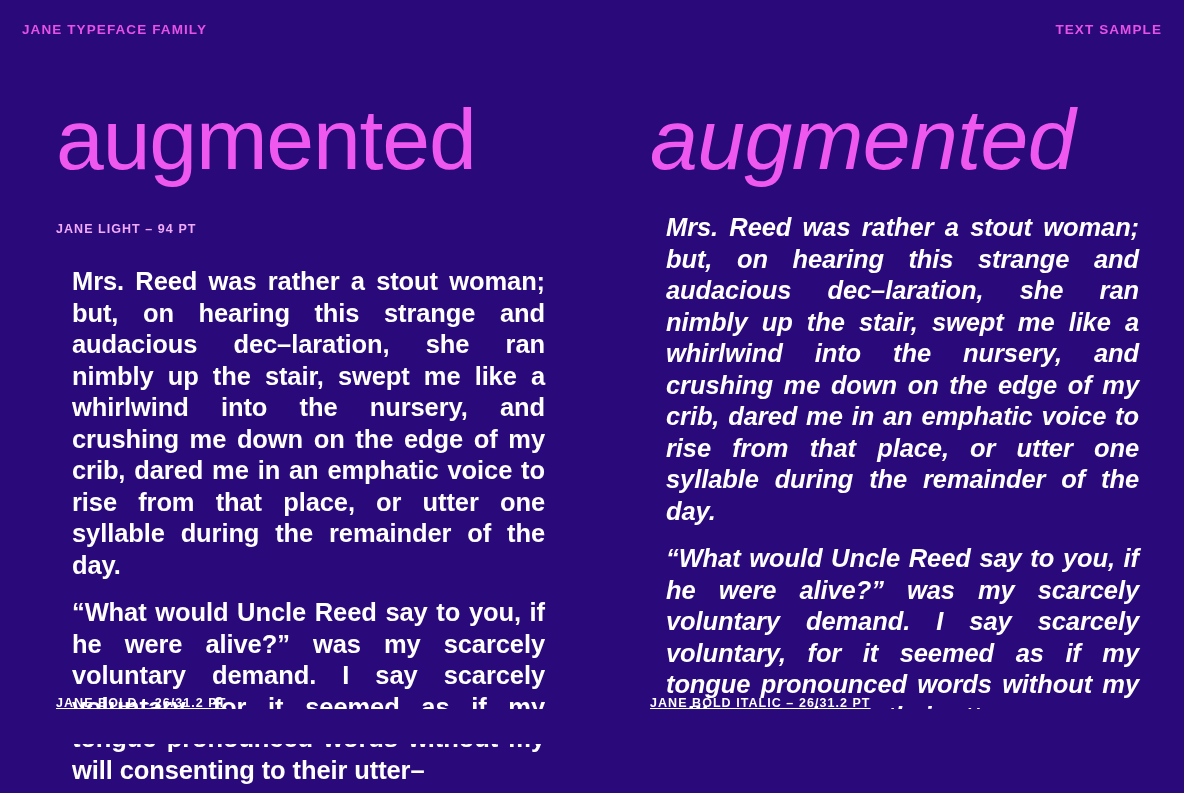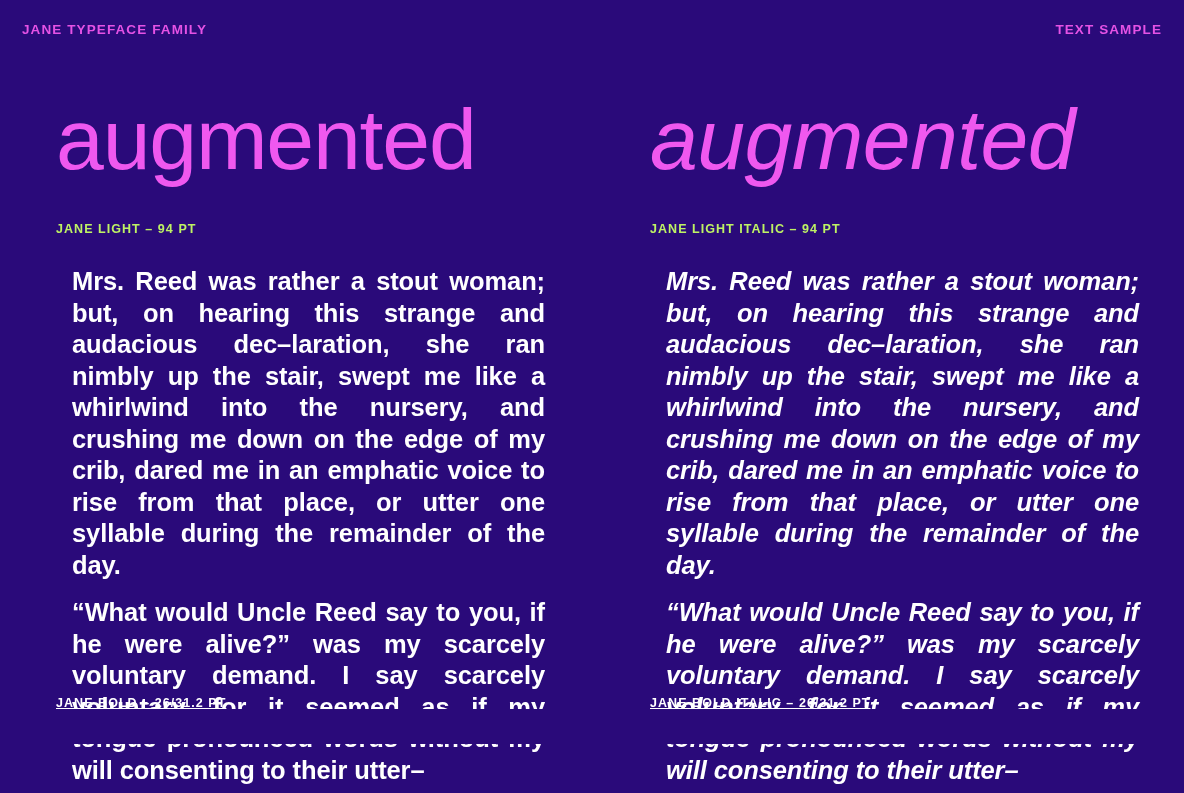--- a/index.html
+++ b/index.html
@@ -65,21 +65,21 @@
     font-weight: 300;
     letter-spacing: -1.2px;
     margin-top: 38px;
     white-space: nowrap;
   }
   .display-word.italic {
     font-style: italic;
     letter-spacing: -0.6px;
   }
   .caption {
-    color: #bef264;
+    color: #f0abfc;
     font-size: 12.5px;
     font-weight: bold;
     letter-spacing: 1.05px;
     text-transform: uppercase;
     margin-top: 40px;
     white-space: nowrap;
   }
   .body-text {
     color: #ffffff;
     font-size: 25.5px;
@@ -137,21 +137,20 @@
       <div class="caption">Jane Light – 94 pt</div>
       <div class="body-text">
         <p class="para">Mrs. Reed was rather a stout woman; but, on hearing this strange and audacious dec–laration, she ran nimbly up the stair, swept me like a whirlwind into the nursery, and crushing me down on the edge of my crib, dared me in an emphatic voice to rise from that place, or utter one syllable during the remainder of the day.</p>
         <p class="para">“What would Uncle Reed say to you, if he were alive?” was my scarcely voluntary demand. I say scarcely voluntary, for it seemed as if my tongue pronounced words without my will consenting to their utter–</p>
       </div>
       <div class="caption-bottom">Jane Bold – 26/31.2 pt</div>
     </div>
 
     <div class="col col-right">
       <div class="display-word italic">augmented</div>
-      <div class="caption">Jane Light Italic – 94 pt</div>
       <div class="body-text italic">
         <p class="para">Mrs. Reed was rather a stout woman; but, on hearing this strange and audacious dec–laration, she ran nimbly up the stair, swept me like a whirlwind into the nursery, and crushing me down on the edge of my crib, dared me in an emphatic voice to rise from that place, or utter one syllable during the remainder of the day.</p>
         <p class="para">“What would Uncle Reed say to you, if he were alive?” was my scarcely voluntary demand. I say scarcely voluntary, for it seemed as if my tongue pronounced words without my will consenting to their utter–</p>
       </div>
       <div class="caption-bottom">Jane Bold Italic – 26/31.2 pt</div>
     </div>
 
   </div>
 
   <div class="footer-band"></div>

